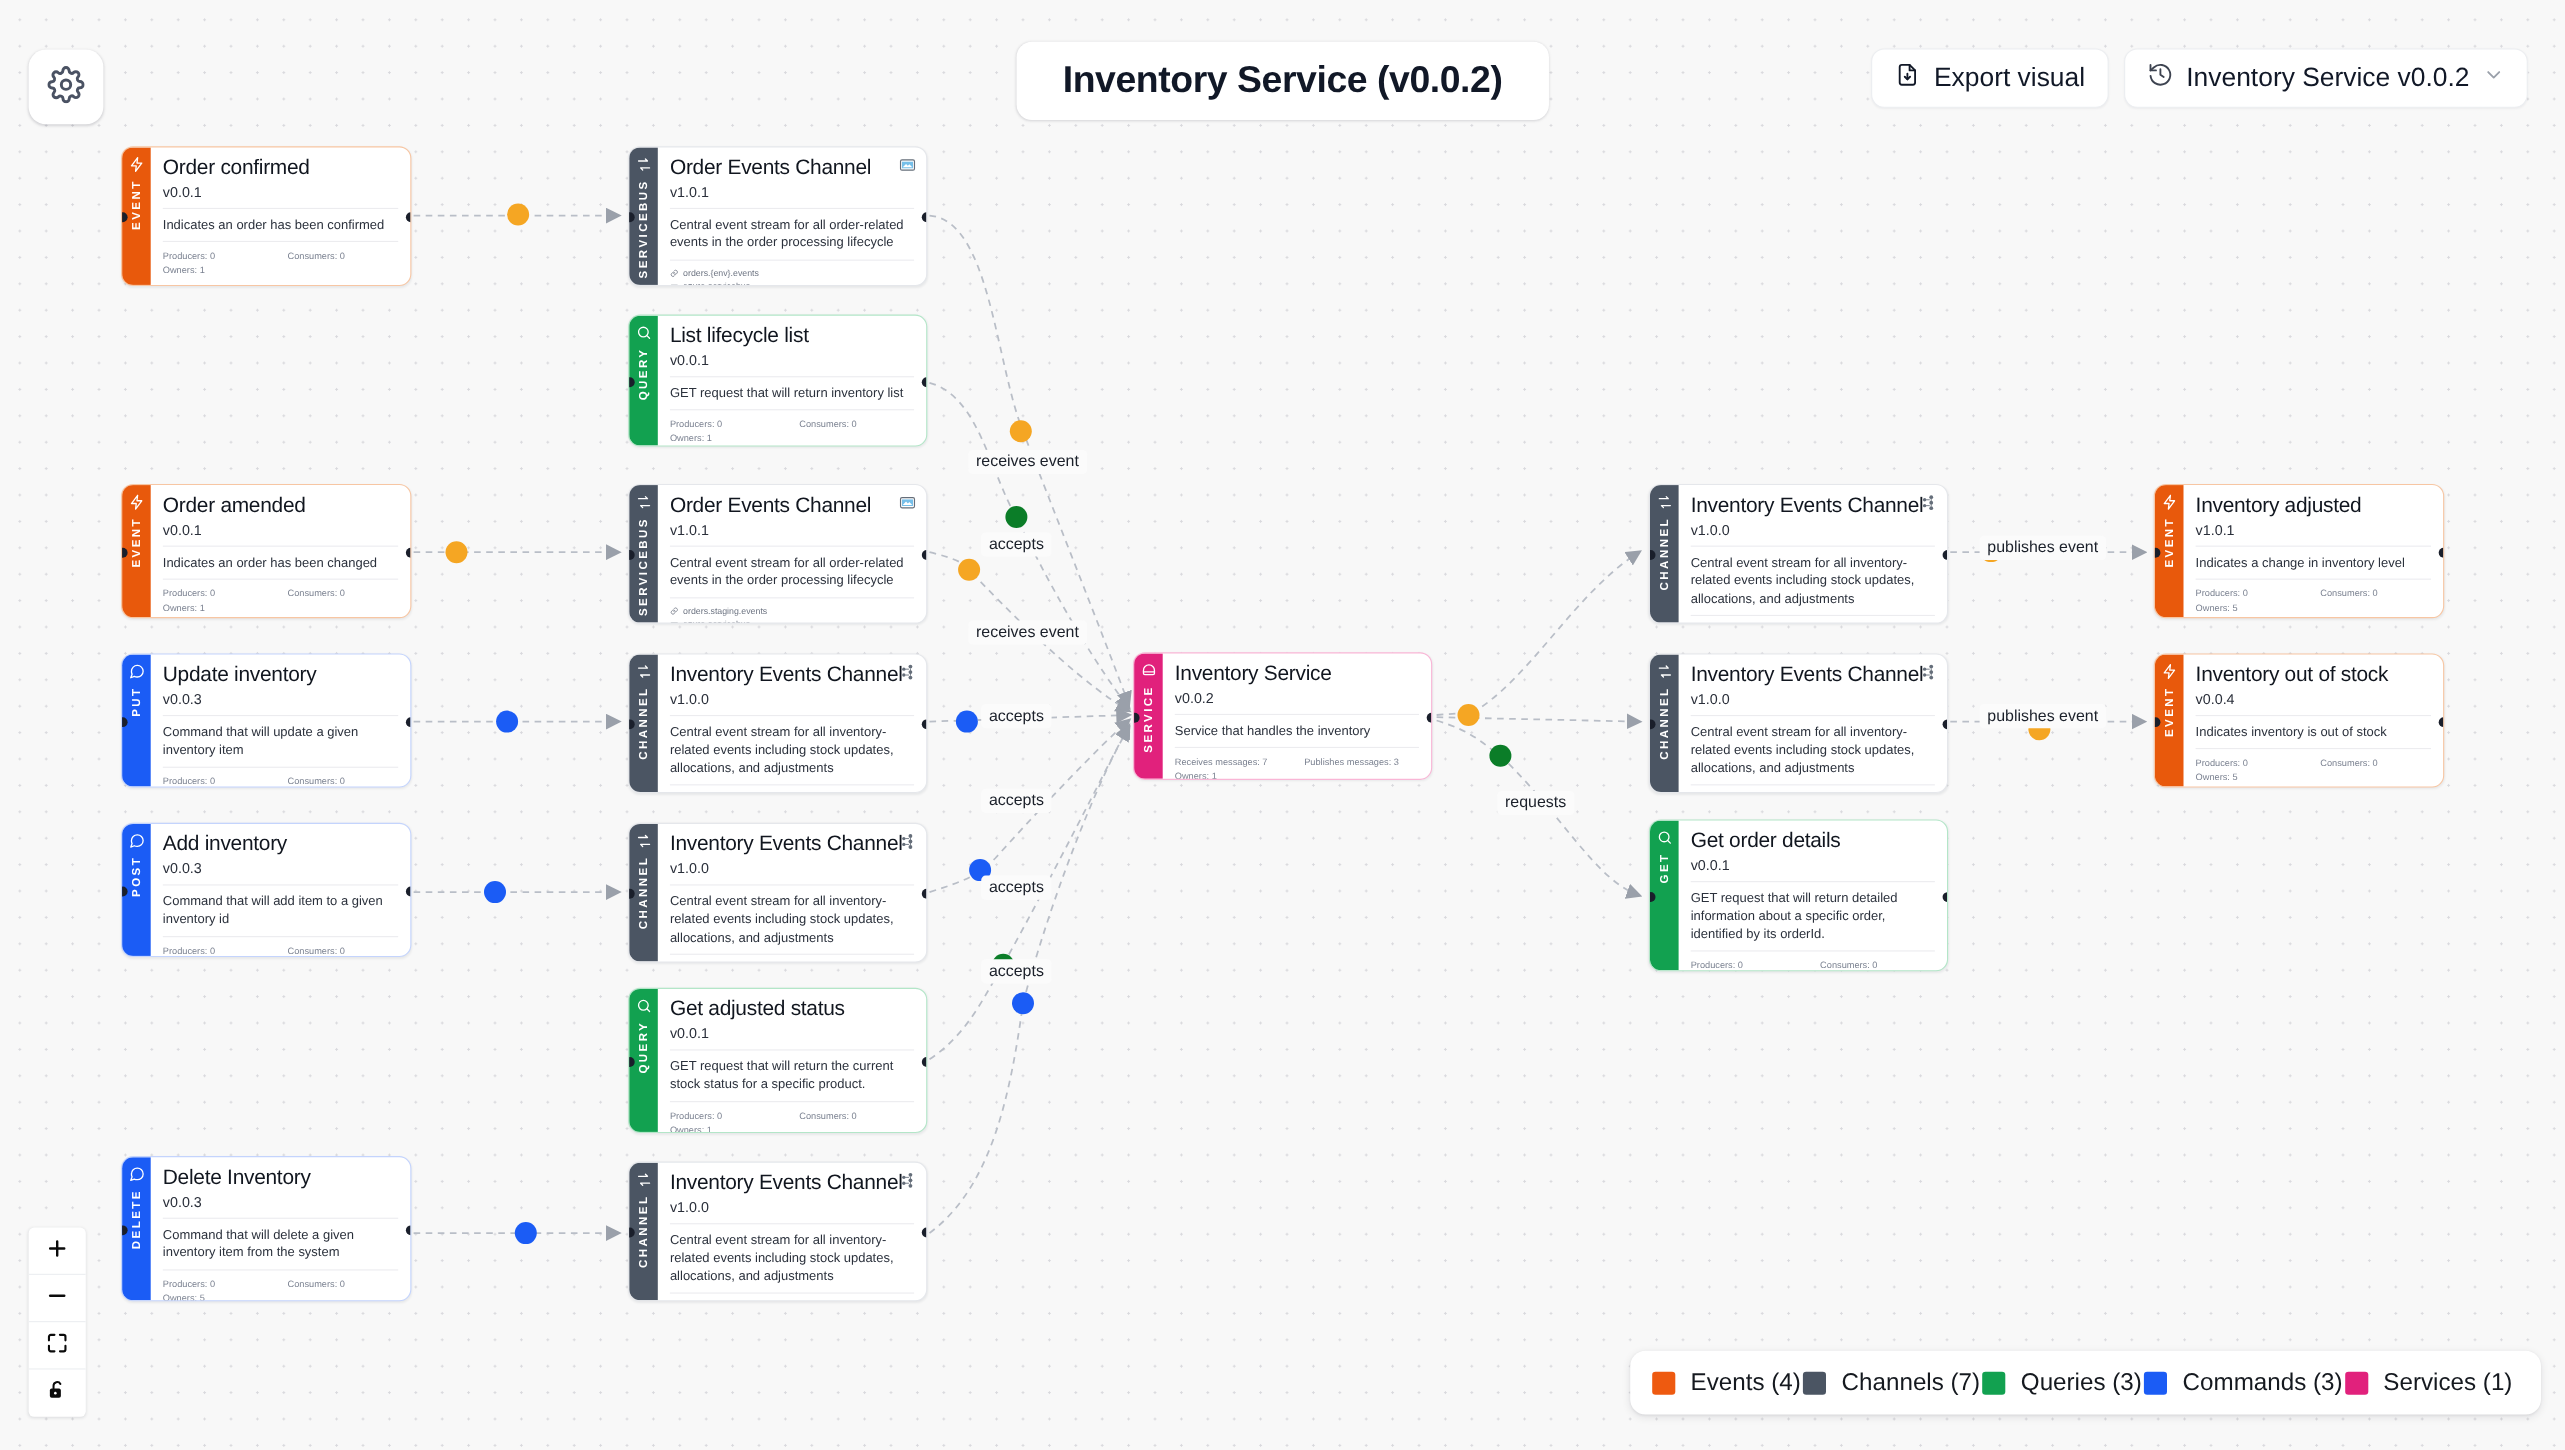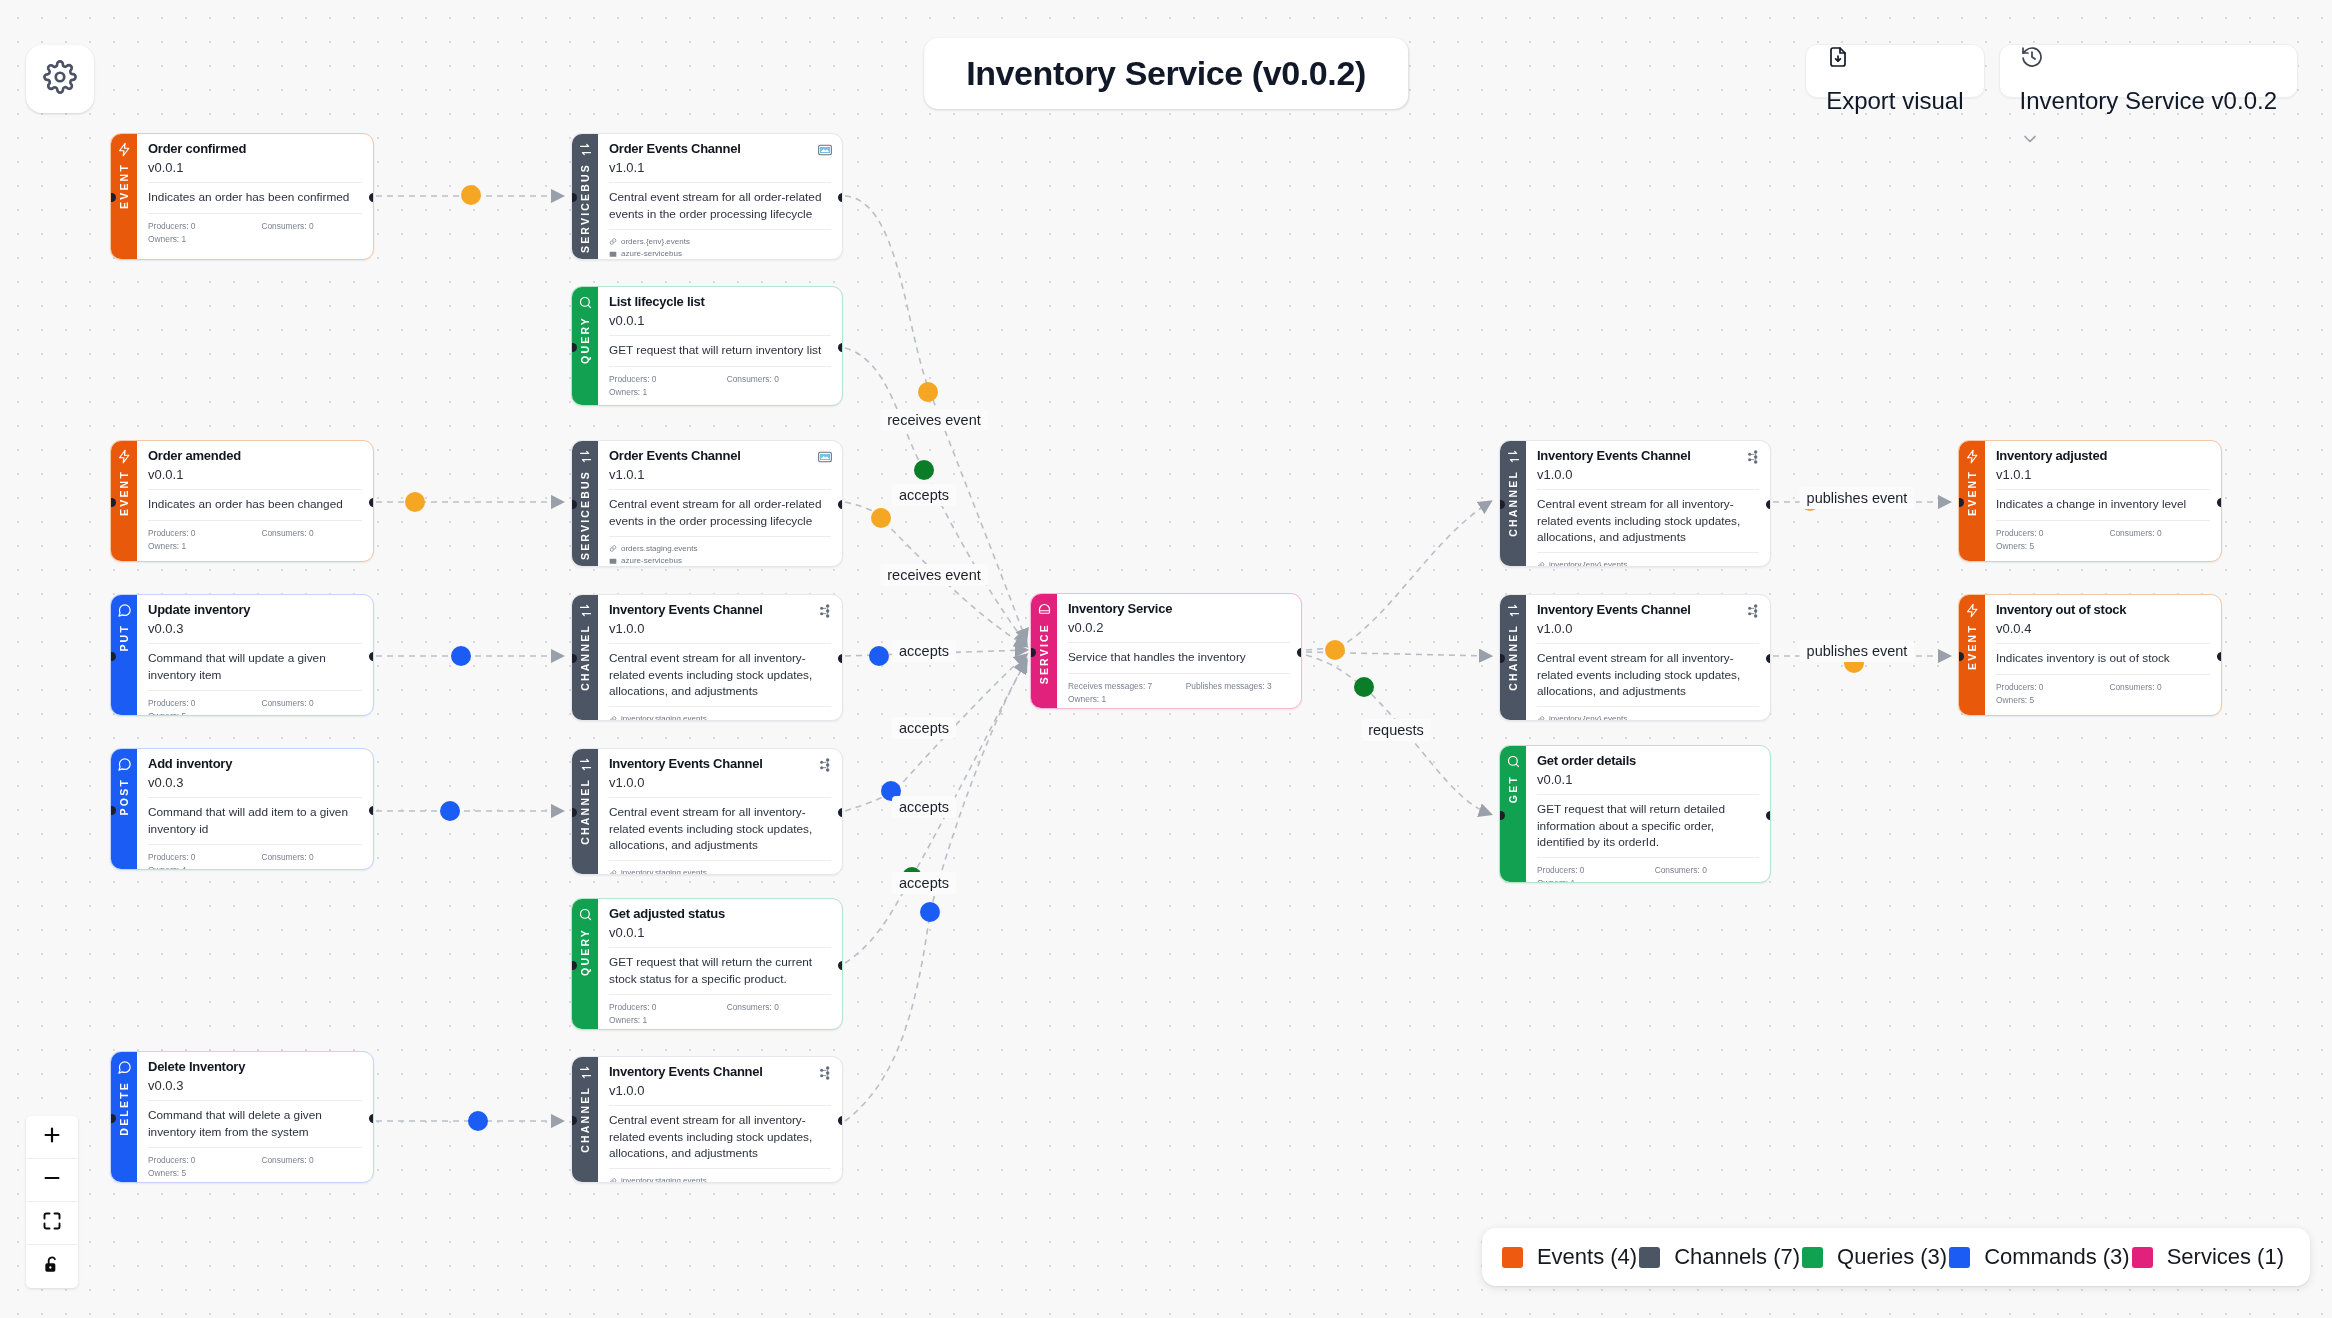--- a/index.html
+++ b/index.html
@@ -34,25 +34,24 @@
     padding: 16px 42px;
     box-shadow: 0 1px 3px rgba(16,24,40,.10), 0 1px 2px rgba(16,24,40,.06);
     font-size: 34px; font-weight: 700; color: #111827; white-space: nowrap;
     letter-spacing: -0.4px;
     text-align: center;
   }
   .top-right { position: absolute; right: 34px; top: 44px; display: flex; gap: 14px; align-items: stretch; }
   .tr-btn {
     background: #fff; border-radius: 12px; border: 1px solid #eceef1;
     padding: 0 20px; height: 54px;
-    display: flex; gap: 12px;
+    display: flex; align-items: center; gap: 12px;
     font-size: 24px; color: #111827; cursor: pointer;
     box-shadow: 0 1px 2px rgba(16,24,40,.05);
     white-space: nowrap;
-    flex-direction: column;
   }
   .tr-btn svg { flex: 0 0 auto; }
 
   
   .node {
     position: absolute;
     display: flex;
     background: #fff;
     border-radius: 11px;
     overflow: hidden;
@@ -63,21 +62,21 @@
     display: flex; flex-direction: column; align-items: center;
     padding-top: 7px; gap: 6px;
   }
   .node .stripe .sicon { width: 16px; height: 16px; display:flex; align-items:center; justify-content:center; }
   .node .stripe .vlabel {
     writing-mode: vertical-rl; transform: rotate(180deg);
     color: #fff; font-size: 10.5px; font-weight: 700; letter-spacing: 2.2px;
     line-height: 1;
   }
   .node .body { flex: 1 1 auto; padding: 8px 11px 9px 11px; position: relative; min-width: 0; }
-  .node .ntitle { font-size: 13px; font-weight: 700; color: #11161f; letter-spacing: -0.25px; line-height: 1.15; }
+  .node .ntitle { font-size: 19px; font-weight: 400; color: #11161f; letter-spacing: -0.25px; line-height: 1.15; }
   .node .nver { font-size: 13px; color: #2a2f3a; margin-top: 4px; line-height: 1.1; }
   .node .divider { height: 1px; background: #ececef; margin: 7px 0 6px 0; }
   .node .ndesc { font-size: 11.8px; color: #2b313c; line-height: 1.38; }
   .node .stats { display: flex; margin-top: 7px; font-size: 8.4px; color: #7a8190; }
   .node .stats .c1 { width: 53%; }
   .node .owners { font-size: 8.4px; color: #7a8190; margin-top: 3px; }
   .node .tags { margin-top: 2px; }
   .node .tag { display: flex; align-items: center; gap: 4px; font-size: 8px; color: #6d7482; line-height: 1.55; }
   .node .tag .tico { width: 8px; height: 8px; display:flex; align-items:center; justify-content:center; }
   .node .corner-icon { position: absolute; right: 9px; top: 8px; opacity: .85; }

